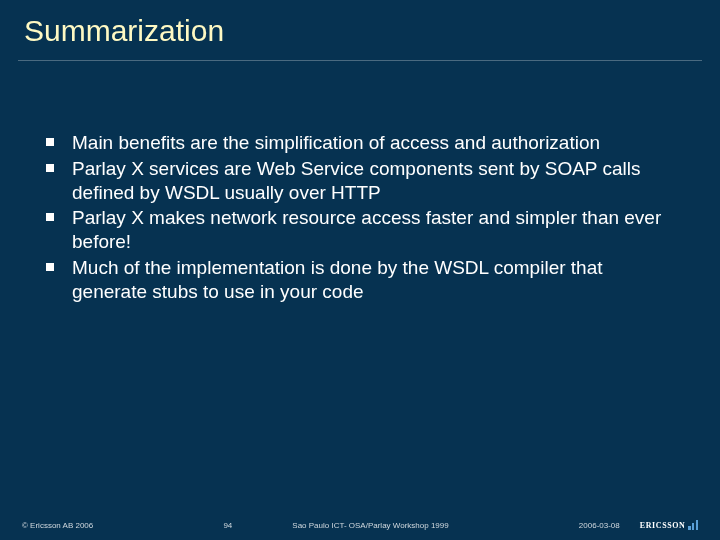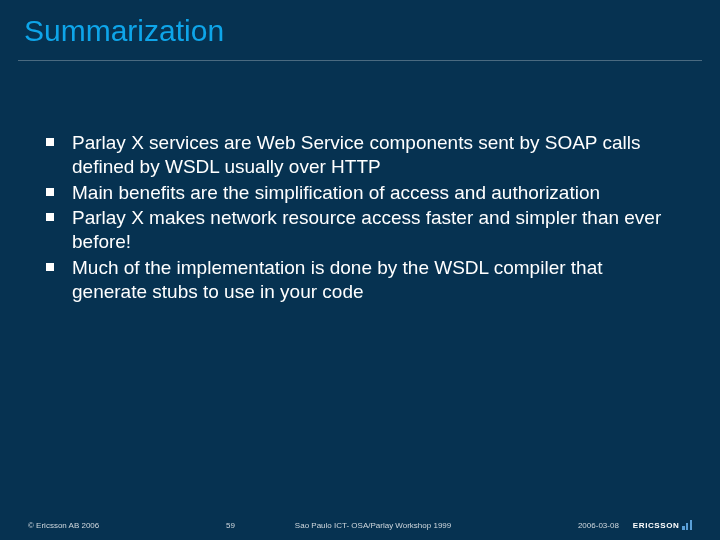--- a/index.html
+++ b/index.html
@@ -9,21 +9,21 @@
     color: #ffffff;
     font-family: Arial, Helvetica, sans-serif;
     position: relative;
   }
   .title-area {
     padding: 14px 20px 8px 24px;
   }
   .title {
     font-size: 30px;
     font-weight: 400;
-    color: #0ea5e9;
+    color: #fef9c3;
   }
   .divider {
     height: 1px;
     background: #4a6a80;
     margin: 4px 18px 0 18px;
   }
   .content {
     padding: 70px 40px 0 44px;
   }
   ul.bullets {
@@ -48,40 +48,41 @@
   }
   .footer {
     position: absolute;
     bottom: 10px;
     left: 0;
     right: 0;
     display: flex;
     align-items: center;
     font-size: 8px;
     color: #d0d8de;
-    padding: 0 28px;
+    padding: 0 22px;
   }
   .footer .copyright { flex: 0 0 auto; }
   .footer .spacer1 { flex: 1 1 auto; }
   .footer .pagenum { flex: 0 0 auto; text-align: center; }
   .footer .spacer2 { flex: 0 0 60px; }
   .footer .event { flex: 0 0 auto; }
   .footer .spacer3 { flex: 1 1 auto; }
-  .footer .date { flex: 0 0 auto; margin-right: 14px; }
+  .footer .date { flex: 0 0 auto; margin-right: 20px; }
   .footer .logo {
     flex: 0 0 auto;
     display: flex;
     align-items: center;
     gap: 3px;
   }
   .footer .logo .wordmark {
     font-size: 8px;
     letter-spacing: 0.6px;
     font-weight: bold;
     color: #ffffff;
+    font-family: Liberation Serif, serif;
   }
   .footer .logo .bars {
     display: flex;
     gap: 1.5px;
     align-items: flex-end;
   }
   .footer .logo .bars span {
     display: block;
     width: 2.2px;
     background: #5aa0d8;
@@ -93,31 +94,31 @@
 </head>
 <body>
 
 <div class="title-area">
   <h1 class="title">Summarization</h1>
 </div>
 <div class="divider"></div>
 
 <div class="content">
   <ul class="bullets">
+    <li>Main benefits are the simplification of access and authorization</li>
     <li>Parlay X services are Web Service components sent by SOAP calls defined by WSDL usually over HTTP</li>
-    <li>Main benefits are the simplification of access and authorization</li>
     <li>Parlay X makes network resource access faster and simpler than ever before!</li>
     <li>Much of the implementation is done by the WSDL compiler that generate stubs to use in your code</li>
   </ul>
 </div>
 
 <div class="footer">
   <span class="copyright">© Ericsson AB 2006</span>
   <span class="spacer1"></span>
-  <span class="pagenum">59</span>
+  <span class="pagenum">94</span>
   <span class="spacer2"></span>
   <span class="event">Sao Paulo ICT- OSA/Parlay Workshop 1999</span>
   <span class="spacer3"></span>
   <span class="date">2006-03-08</span>
   <span class="logo">
     <span class="wordmark">ERICSSON</span>
     <span class="bars">
       <span></span>
         <span></span>
         <span></span>

